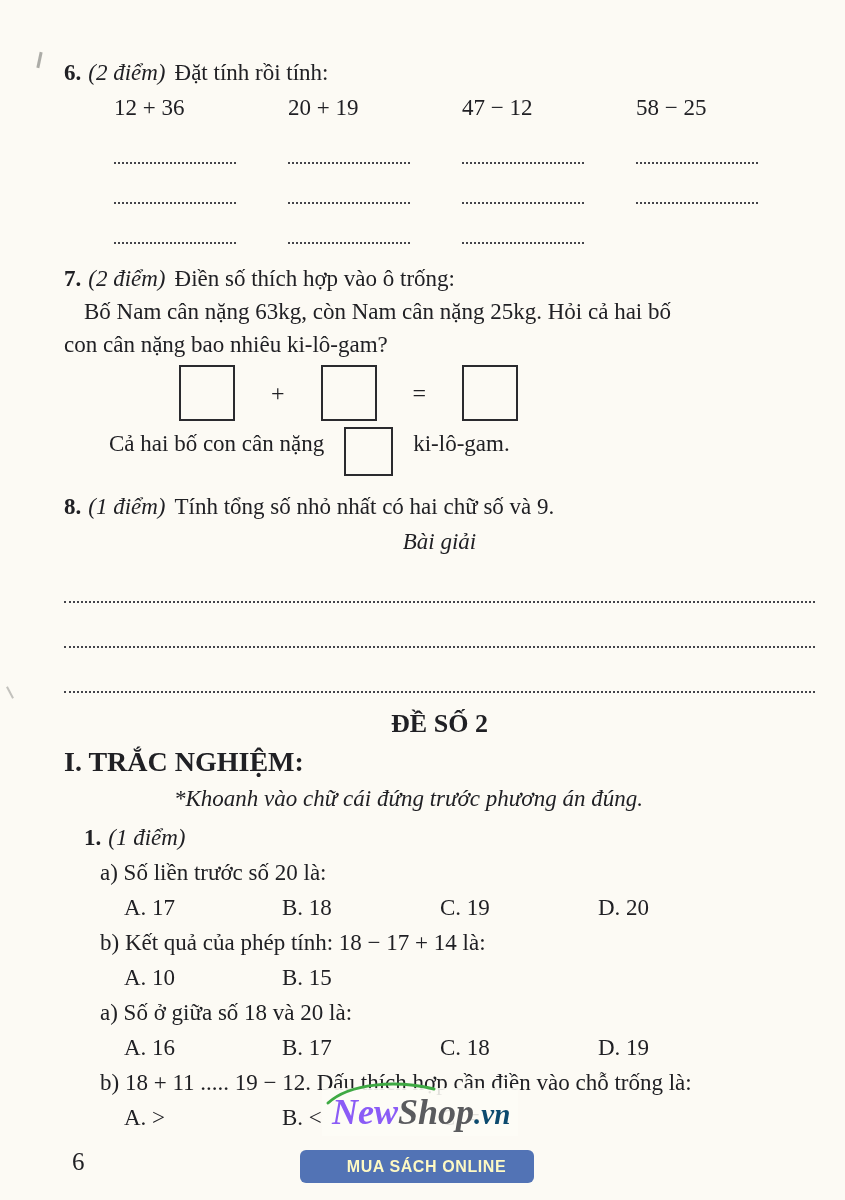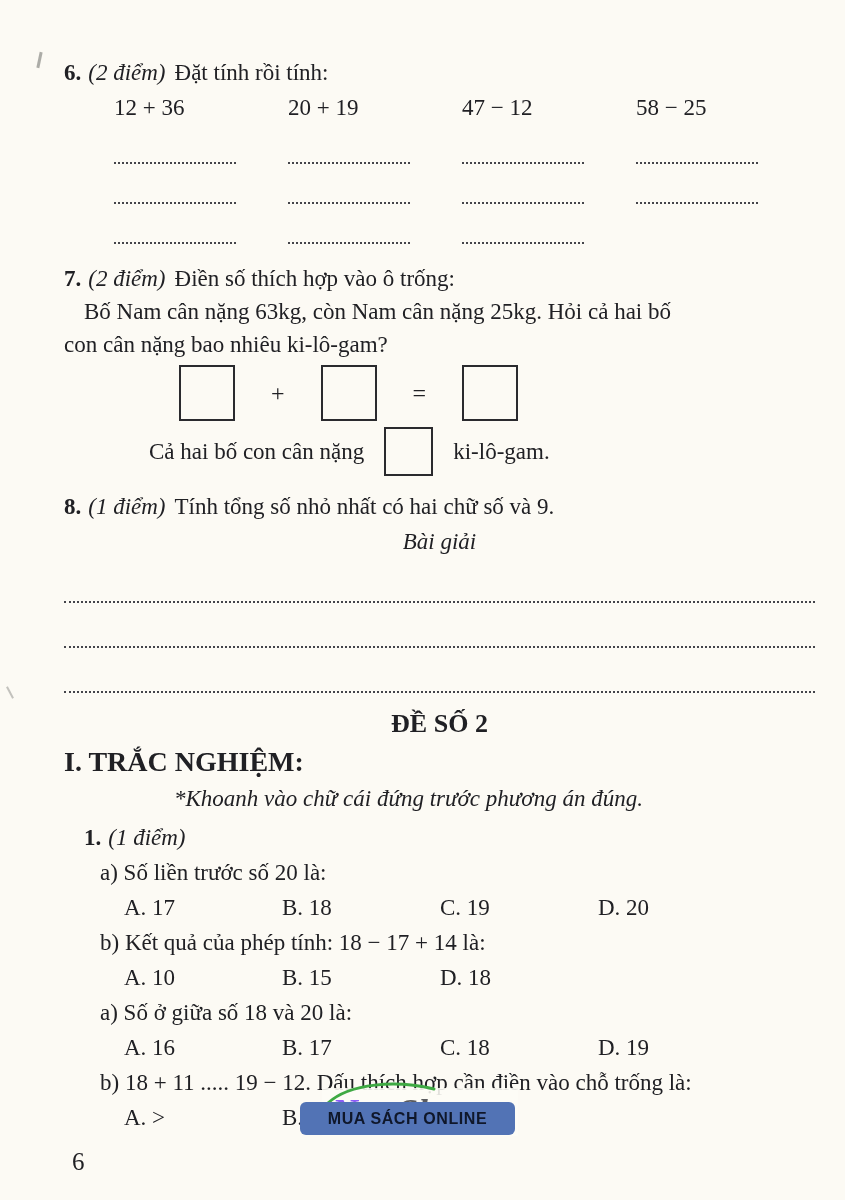--- a/index.html
+++ b/index.html
@@ -28,21 +28,21 @@
   .dotseg { width: 122px; height: 7px; border-bottom: 2px dotted #44444a; }
   .dotseg + .dotseg { margin-left: 52px; }
 
   
   .q7-head { margin-top: 18px; }
   .q7-line1 { padding-left: 20px; }
   .boxes-row { display: flex; align-items: center; margin-left: 115px; margin-top: 4px; }
   .abox { width: 52px; height: 52px; border: 2px solid #2a2a2e; flex: 0 0 auto; }
   .abox.small { width: 45px; height: 45px; margin: 0 14px; }
   .op { margin: 0 36px; font-size: 24px; }
-  .ans-row { display: flex; align-items: center; margin-left: 85px; margin-top: 6px; gap: 6px; }
+  .ans-row { display: flex; margin-left: 45px; margin-top: 6px; gap: 6px; }
 
   
   .q8-head { margin-top: 14px; }
   .solution-label { text-align: center; font-style: italic; margin-top: 2px; }
   .long-dot { height: 5px; border-bottom: 2px dotted #44444a; margin-top: 38px; }
 
   
   .exam-title { text-align: center; font-weight: bold; font-size: 26px; margin-top: 14px; line-height: 34px; }
   .section-head { font-weight: bold; font-size: 28px; margin-top: 4px; }
   .instruction { font-style: italic; margin-left: 110px; margin-top: 4px; }
@@ -57,27 +57,28 @@
     background: rgba(253, 252, 246, 0.88);
     padding: 2px 8px 0 10px;
     z-index: 3;
   }
   .logo-text { font-style: italic; font-weight: bold; font-size: 36px; line-height: 44px; position: relative; z-index: 2; }
   .logo-new  { color: #8b5cf6; }
   .logo-shop { color: #5a5b5e; }
   .logo-vn   { color: #0c4a6e; font-size: 29px; }
   .swoosh { position: absolute; left: 2px; top: -8px; z-index: 1; }
   .banner {
-    position: absolute; left: 300px; top: 1102px;
+    position: absolute; left: 300px; top: 1150px;
     width: 215px; height: 33px;
     background: #5273b5; border-radius: 6px;
-    color: #0f172a; font-family: "Liberation Sans", sans-serif;
+    color: #fef9c3; font-family: "Liberation Sans", sans-serif;
     font-weight: bold; font-size: 16px; letter-spacing: 0.6px;
     display: flex; align-items: center; justify-content: center;
     z-index: 3;
+    padding-left: 19px;
   }
   .page-num { position: absolute; left: 72px; top: 1148px; font-size: 25px; z-index: 3; }
 
   
   .stray-mark { position: absolute; background: #8a8a86; }
   .stray-1 { left: 38px; top: 52px; width: 3px; height: 16px; transform: rotate(12deg); opacity: 0.7; }
   .stray-2 { left: 9px; top: 686px; width: 2px; height: 13px; transform: rotate(-28deg); opacity: 0.5; }
 </style>
 </head>
 <body>
@@ -145,21 +146,20 @@
   <div class="opt-row">
     <span class="opt">A. 17</span>
     <span class="opt">B. 18</span>
     <span class="opt">C. 19</span>
     <span class="opt">D. 20</span>
   </div>
   <p class="sub-label">b) Kết quả của phép tính: 18 − 17 + 14 là:</p>
   <div class="opt-row">
     <span class="opt">A. 10</span>
     <span class="opt">B. 15</span>
-    <span class="opt">D. 18</span>
   </div>
 
   <p class="sub-label">a) Số ở giữa số 18 và 20 là:</p>
   <div class="opt-row">
     <span class="opt">A. 16</span>
     <span class="opt">B. 17</span>
     <span class="opt">C. 18</span>
     <span class="opt">D. 19</span>
   </div>
   <p class="sub-label">b) 18 + 11 ..... 19 − 12. Dấu thích hợp cần điền vào chỗ trống là:</p>

